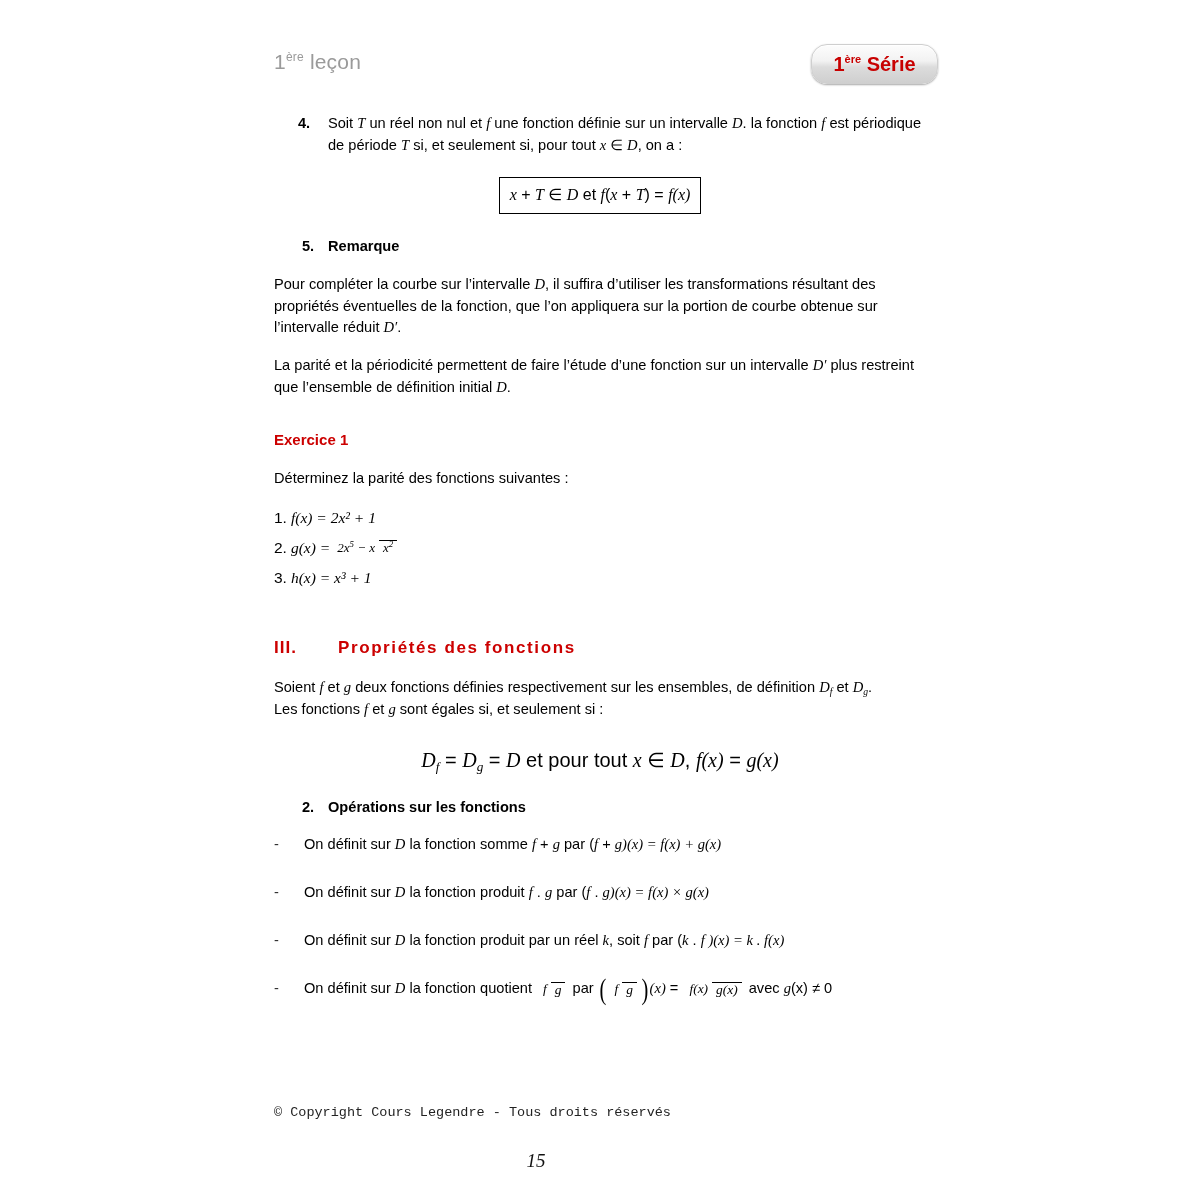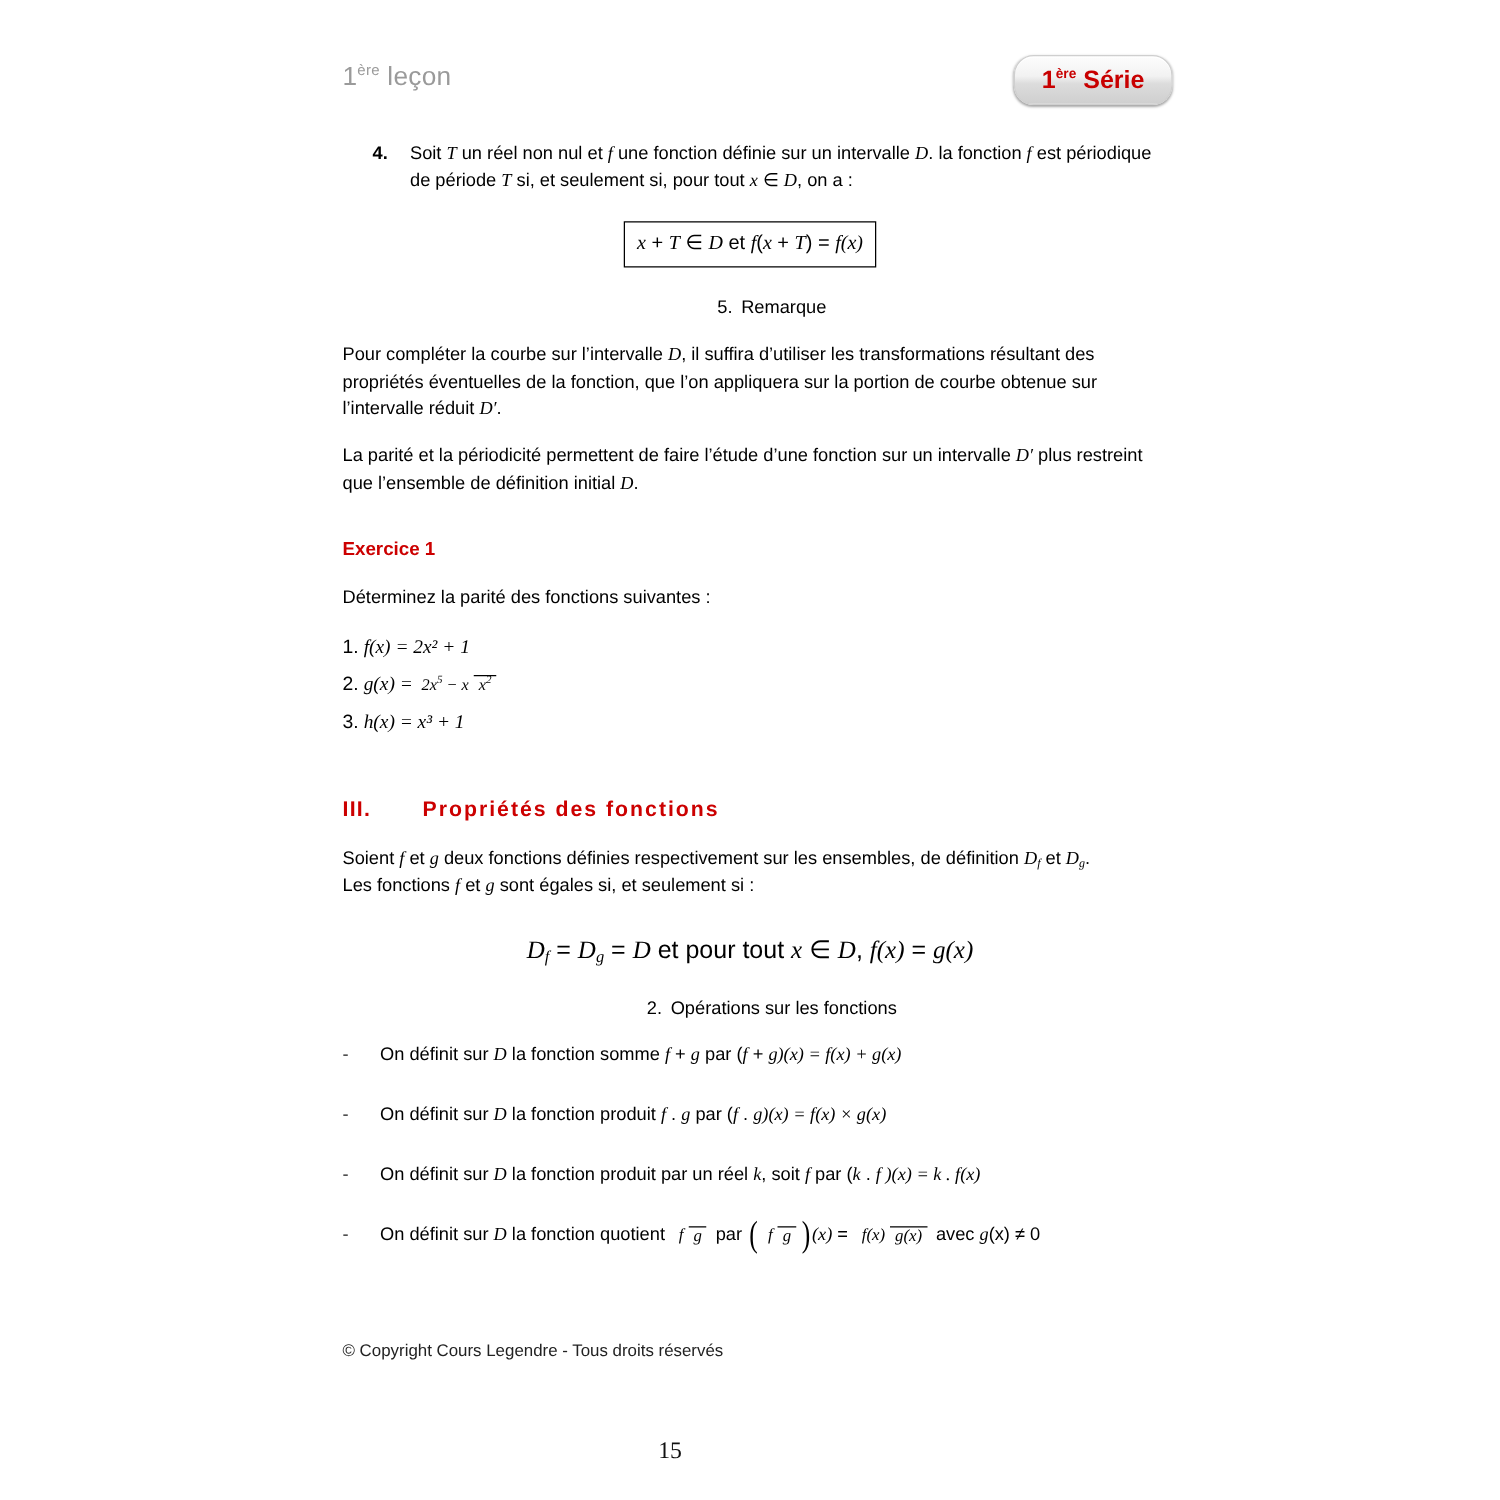--- a/index.html
+++ b/index.html
@@ -101,25 +101,24 @@
     border: 1.5px solid #000;
     padding: 5px 10px 6px 10px;
     font-size: 16px;
     white-space: nowrap;
   }
 
   p.para { margin: 0 0 8px 0; }
   p.spaced { margin: 16px 0 0 0; }
 
   .subhead {
-    font-weight: normal;
+    font-weight: bold;
     font-size: 14.6px;
     margin: 22px 0 0 0;
     padding-left: 28px;
-    text-align: center;
   }
   .subhead .subnum { display: inline-block; width: 26px; }
 
   .red-head {
     color: #cc0000;
     font-weight: bold;
     font-size: 15px;
     margin: 30px 0 0 0;
   }
 
@@ -188,35 +187,36 @@
     transform: scaleX(.7);
   }
 
   sup.sp { font-size: .68em; vertical-align: super; line-height: 0; }
   sub.sb { font-size: .66em; vertical-align: -.28em; line-height: 0; }
 
   
   .footer-copy {
     position: absolute;
     left: 274px;
-    top: 1073px;
-    font-family: Liberation Sans, sans-serif;
+    top: 1105px;
+    font-family: Liberation Mono, monospace;
     font-size: 13.5px;
     color: #222;
     white-space: nowrap;
   }
   .footer-page {
     position: absolute;
     left: 0;
     top: 1150px;
     width: 1072px;
     text-align: center;
     font-family: "Liberation Serif", serif;
     font-size: 19px;
     color: #111;
+    font-style: italic;
   }
 </style>
 </head>
 <body>
 
 <div class="page">
 
   <div class="header">
     <div class="lesson-label"><span>1</span><sup>ère</sup><span> leçon</span></div>
 

